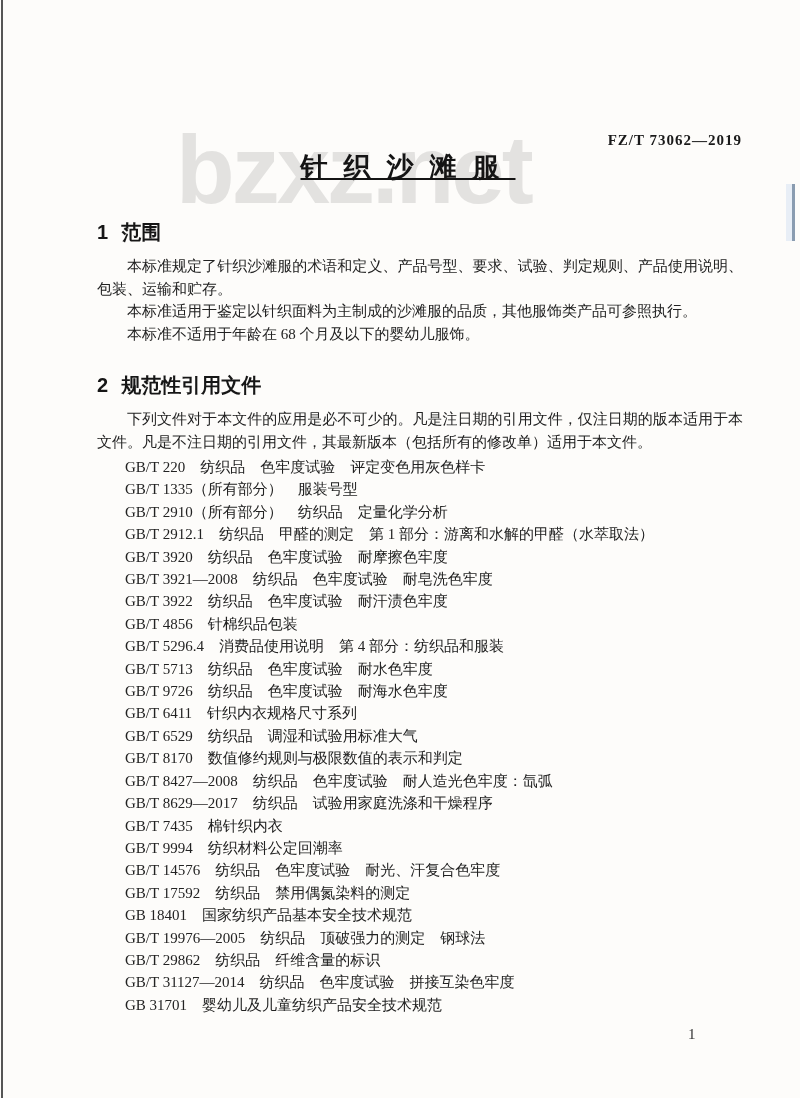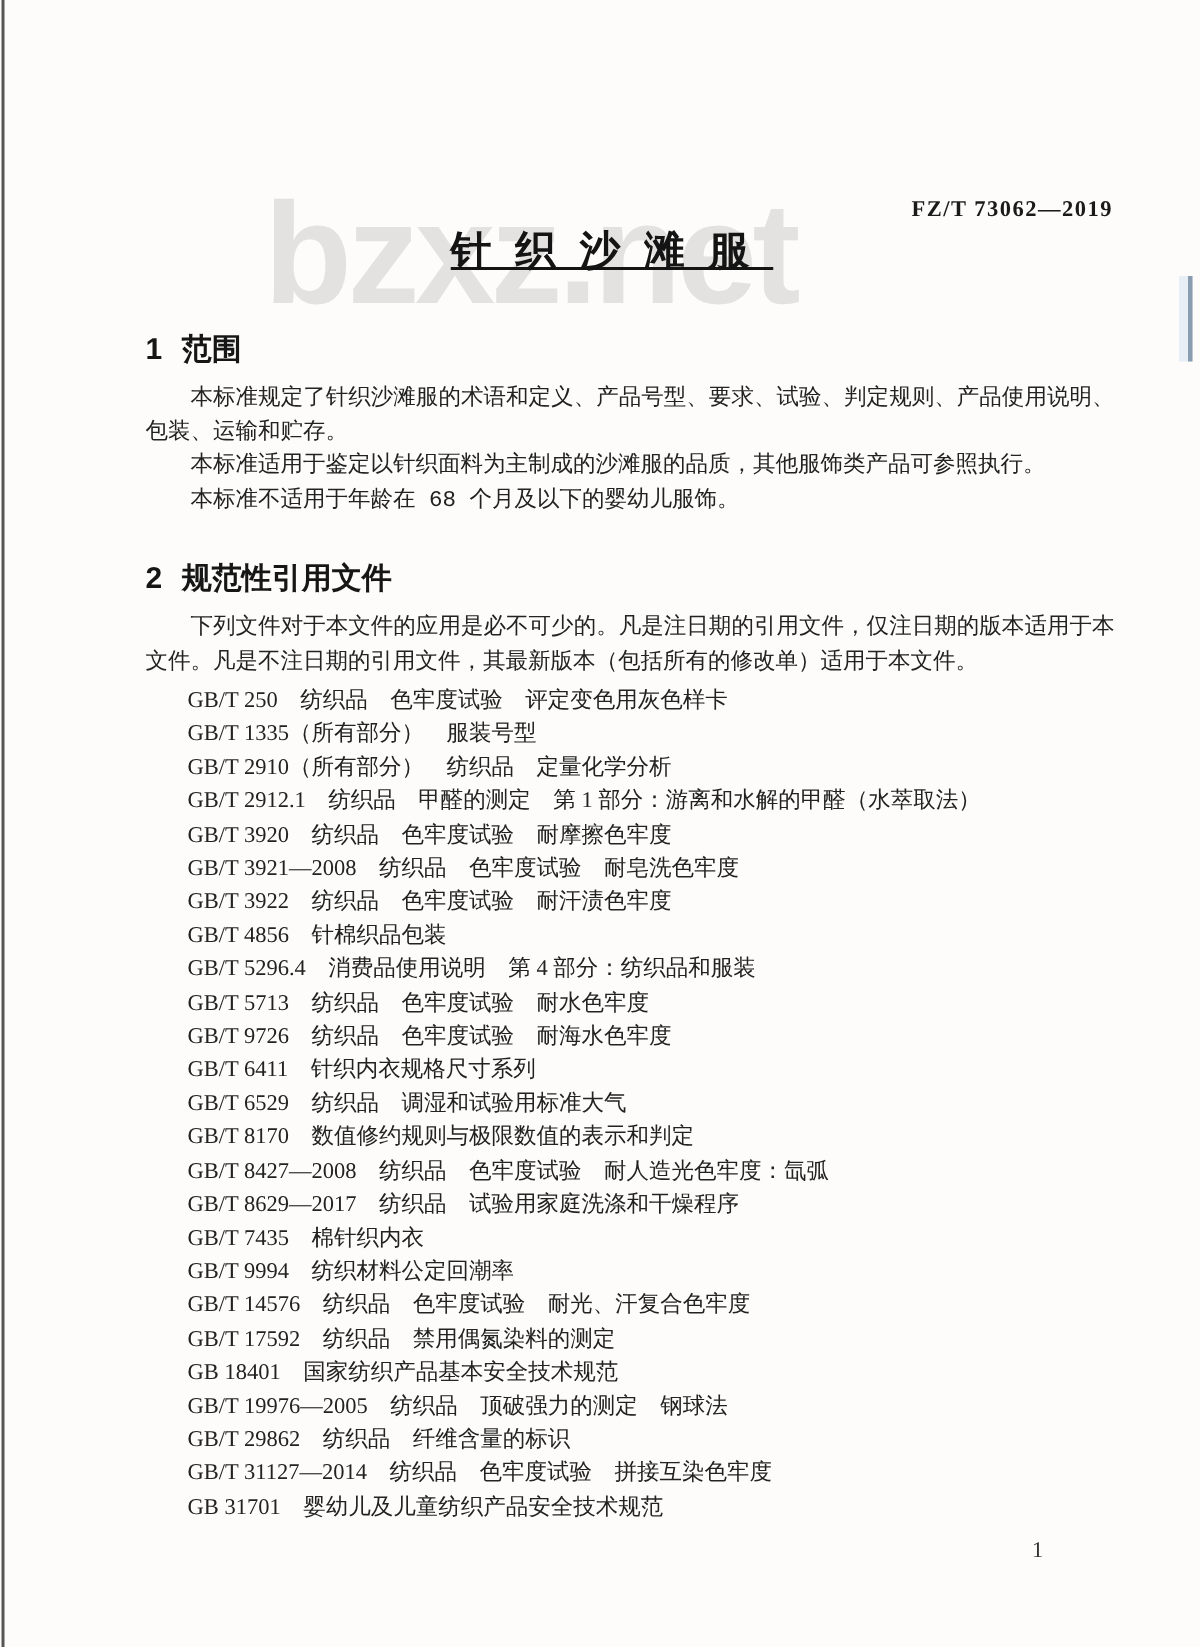--- a/index.html
+++ b/index.html
@@ -73,21 +73,21 @@
     position: absolute;
     left: 97px;
     width: 646px;
     font-size: 15px;
     line-height: 22.5px;
     text-align: justify;
     color: #222222;
   }
   #sec1-paras { top: 255px; }
   #sec2-intro { top: 408px; }
-  .para-block p { text-indent: 2em; margin: 0; font-family: Liberation Mono, monospace; }
+  .para-block p { text-indent: 2em; margin: 0; }
   .ref-list {
     position: absolute;
     top: 456px; left: 125px;
     width: 630px;
     font-size: 15px;
     line-height: 22.4px;
     color: #222222;
   }
   .ref-line { white-space: nowrap; }
   .page-number {
@@ -123,21 +123,21 @@
 
   <div class="section-heading" id="sec2-heading">
     <span class="num">2</span><span>规范性引用文件</span>
   </div>
 
   <div class="para-block" id="sec2-intro">
     <p>下列文件对于本文件的应用是必不可少的。凡是注日期的引用文件，仅注日期的版本适用于本文件。凡是不注日期的引用文件，其最新版本（包括所有的修改单）适用于本文件。</p>
   </div>
 
   <div class="ref-list">
-      <div class="ref-line">GB/T 250　纺织品　色牢度试验　评定变色用灰色样卡</div>
+      <div class="ref-line">GB/T 220　纺织品　色牢度试验　评定变色用灰色样卡</div>
       <div class="ref-line">GB/T 1335（所有部分）　服装号型</div>
       <div class="ref-line">GB/T 2910（所有部分）　纺织品　定量化学分析</div>
       <div class="ref-line">GB/T 2912.1　纺织品　甲醛的测定　第 1 部分：游离和水解的甲醛（水萃取法）</div>
       <div class="ref-line">GB/T 3920　纺织品　色牢度试验　耐摩擦色牢度</div>
       <div class="ref-line">GB/T 3921—2008　纺织品　色牢度试验　耐皂洗色牢度</div>
       <div class="ref-line">GB/T 3922　纺织品　色牢度试验　耐汗渍色牢度</div>
       <div class="ref-line">GB/T 4856　针棉织品包装</div>
       <div class="ref-line">GB/T 5296.4　消费品使用说明　第 4 部分：纺织品和服装</div>
       <div class="ref-line">GB/T 5713　纺织品　色牢度试验　耐水色牢度</div>
       <div class="ref-line">GB/T 9726　纺织品　色牢度试验　耐海水色牢度</div>

